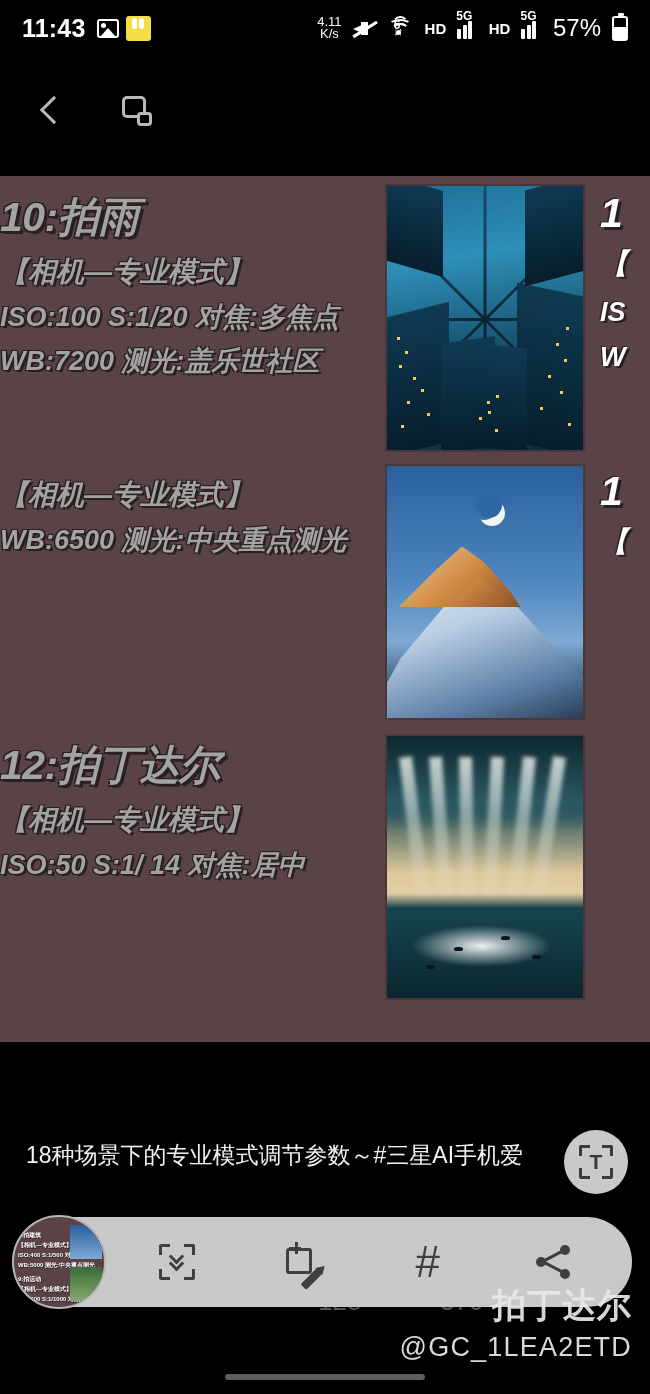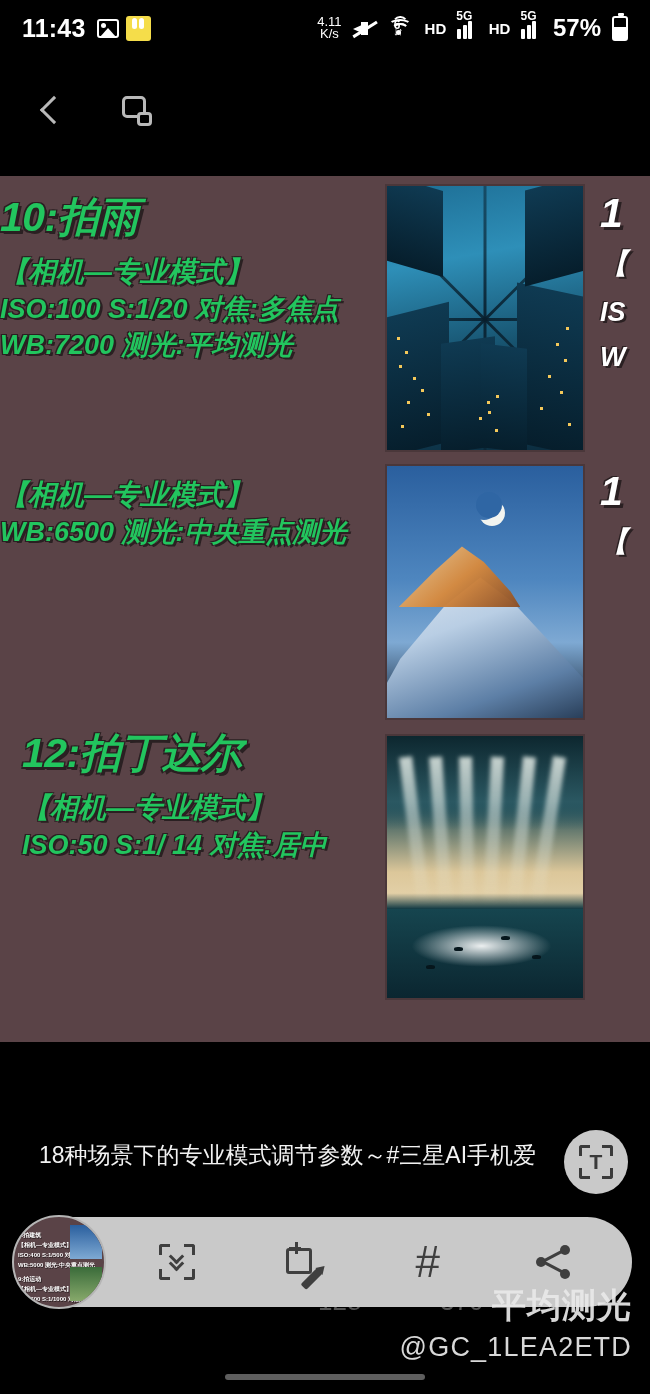--- a/index.html
+++ b/index.html
@@ -38,21 +38,21 @@
   .ic-wifi .dot { position:absolute; width:5px; height:5px; background:#fff; border-radius:50%;
     left:9px; top:12px; border:none; transform:none; }
   .wifi-6 { position:absolute; right:-3px; top:-2px; font-size:12px; font-weight:700; }
   .wifi-ar { position:absolute; right:-4px; bottom:-1px; font-size:11px; letter-spacing:-1px; }
   .txt-hd { font-size:15px; font-weight:700; }
   .sig { position:relative; display:flex; align-items:flex-end; gap:1.5px; height:21px; }
   .sig i { display:block; width:4px; background:#fff; border-radius:1px; }
   .sig i:nth-child(1){height:6px;} .sig i:nth-child(2){height:10px;}
   .sig i:nth-child(3){height:14px;} .sig i:nth-child(4){height:18px;}
   .sig .g5 { position:absolute; left:-1px; top:-9px; font-size:12px; font-weight:700; }
-  .sb-batt-txt { font-size:24px; font-weight:700; }
+  .sb-batt-txt { font-size:24px; font-weight:400; }
   .ic-batt { width:16px; height:25px; border:2.2px solid #fff; border-radius:3px; position:relative;
     display:flex; align-items:flex-end; }
   .ic-batt:before { content:""; position:absolute; top:-5px; left:4px; width:6px; height:3px;
     background:#fff; border-radius:1px; }
   .ic-batt i { display:block; width:100%; height:57%; background:#fff; }
 
   
   .navbar { position:absolute; left:0; top:56px; width:650px; height:108px; display:flex;
     align-items:center; gap:20px; padding-left:18px; }
   .nav-btn { width:66px; height:66px; display:flex; align-items:center; justify-content:center;
@@ -63,26 +63,26 @@
   .pip .big { position:absolute; left:0; top:0; width:24px; height:22px; border:3px solid #b9b9b9;
     border-radius:5px; }
   .pip .small { position:absolute; right:0; bottom:-2px; width:15px; height:14px; border:3px solid #b9b9b9;
     border-radius:4px; background:#000; }
 
   
   .viewer { position:absolute; left:0; top:176px; width:650px; height:866px; background:#5a4347;
     overflow:hidden; }
   .poster { position:absolute; left:-52px; top:0; width:754px; height:866px; background:#5a4347; }
   .card { position:absolute; left:0; width:754px; height:auto; }
-  .card-text { position:absolute; left:52px; width:400px; color:#22c55e; }
+  .card-text { position:absolute; left:52px; width:400px; color:#a3a3a3; }
   .ct-title { font-size:41px; font-weight:800; font-style:italic; letter-spacing:-.5px; white-space:nowrap;
     text-shadow:3px 3px 0 #2a2022, -1.5px -1.5px 0 #2a2022, 1.5px -1.5px 0 #2a2022, -1.5px 1.5px 0 #2a2022; }
   .ct-sub { font-size:28px; font-weight:700; font-style:italic; white-space:nowrap; margin-top:8px;
     text-shadow:2.4px 2.4px 0 #2a2022, -1.2px -1.2px 0 #2a2022, 1.2px -1.2px 0 #2a2022, -1.2px 1.2px 0 #2a2022; }
-  .ct-row { font-size:27px; font-weight:700; font-style:italic; white-space:nowrap; margin-top:0;
+  .ct-row { font-size:27px; font-weight:700; font-style:italic; white-space:nowrap; margin-top:8px;
     text-shadow:2.4px 2.4px 0 #2a2022, -1.2px -1.2px 0 #2a2022, 1.2px -1.2px 0 #2a2022, -1.2px 1.2px 0 #2a2022; }
   .card-photo { position:absolute; left:437px; width:200px; border:2px solid #4a373a; }
   .edge-col { position:absolute; left:652px; width:120px; color:#fff; }
   .ec-title { font-size:41px; font-weight:800; font-style:italic;
     text-shadow:3px 3px 0 #2a2022, -1.5px -1.5px 0 #2a2022; }
   .ec-sub { font-size:28px; font-weight:700; font-style:italic; margin-top:8px;
     text-shadow:2.4px 2.4px 0 #2a2022, -1.2px -1.2px 0 #2a2022; }
   .ec-row { font-size:27px; font-weight:700; font-style:italic; margin-top:14px;
     text-shadow:2.4px 2.4px 0 #2a2022, -1.2px -1.2px 0 #2a2022; }
 
@@ -110,21 +110,21 @@
   .ph-tyn .ray { position:absolute; top:8%; width:13px; height:56%;
     background:linear-gradient(180deg,rgba(236,244,238,.82),rgba(236,244,238,0)); filter:blur(2px);
     transform-origin:50% 0; }
   .ph-tyn .sea { position:absolute; left:0; bottom:0; width:100%; height:34%;
     background:linear-gradient(180deg,#16454f,#0b2630); }
   .ph-tyn .glint { position:absolute; left:12%; bottom:12%; width:72%; height:16%; border-radius:50%;
     background:radial-gradient(ellipse at center,rgba(255,255,255,.92),rgba(255,255,255,0) 70%); }
   .ph-tyn .boat { position:absolute; width:9px; height:4px; background:#06161c; border-radius:40%; }
 
   
-  .caption { position:absolute; left:0; top:1135px; width:650px; padding:0 39px; color:#f2f2f2;
+  .caption { position:absolute; left:0; top:1135px; width:650px; padding:0 26px; color:#f2f2f2;
     font-size:23px; line-height:40px; white-space:nowrap; overflow:hidden; }
   .ocr-fab { position:absolute; right:22px; top:1130px; width:64px; height:64px; border-radius:50%;
     background:#c9c9c9; display:flex; align-items:center; justify-content:center; }
   .ocr-fab .bracket { position:relative; width:34px; height:34px; }
   .ocr-fab .bracket i { position:absolute; width:11px; height:11px; border:3px solid #3a3a3a; }
   .ocr-fab .bracket i:nth-child(1){ left:0; top:0; border-right:none; border-bottom:none; border-radius:3px 0 0 0;}
   .ocr-fab .bracket i:nth-child(2){ right:0; top:0; border-left:none; border-bottom:none; border-radius:0 3px 0 0;}
   .ocr-fab .bracket i:nth-child(3){ left:0; bottom:0; border-right:none; border-top:none; border-radius:0 0 0 3px;}
   .ocr-fab .bracket i:nth-child(4){ right:0; bottom:0; border-left:none; border-top:none; border-radius:0 0 3px 0;}
   .ocr-fab .tglyph { position:absolute; left:0; top:0; width:34px; height:34px; display:flex;
@@ -243,21 +243,21 @@
   </div>
 
   <div class="viewer">
     <div class="poster">
 
       <div class="card" style="top:0;">
         <div class="card-text" style="top:14px;">
           <div class="ct-title">10:拍雨</div>
           <div class="ct-sub">【相机—专业模式】</div>
           <div class="ct-row">ISO:100   S:1/20   对焦:多焦点</div>
-          <div class="ct-row">WB:7200   测光:平均测光</div>
+          <div class="ct-row">WB:7200   测光:盖乐世社区</div>
         </div>
         <div class="card-photo" style="top:8px; height:268px;">
           <div class="ph ph-rain">
             <div class="rib" style="transform:rotate(0deg)"></div>
             <div class="rib" style="transform:rotate(45deg)"></div>
             <div class="rib" style="transform:rotate(90deg)"></div>
             <div class="rib" style="transform:rotate(135deg)"></div>
             <div class="rib" style="transform:rotate(180deg)"></div>
             <div class="rib" style="transform:rotate(225deg)"></div>
             <div class="rib" style="transform:rotate(270deg)"></div>
@@ -300,21 +300,21 @@
         <div class="card-photo" style="top:8px; height:256px;">
           <div class="ph ph-snow">
             <div class="moon"></div>
             <div class="peak"></div>
             <div class="gold"></div>
           </div>
         </div>
       </div>
 
       <div class="card" style="top:550px;">
-        <div class="card-text" style="top:0;padding-left:22px;">
+        <div class="card-text" style="top:12px;">
           <div class="ct-title">12:拍丁达尔</div>
           <div class="ct-sub">【相机—专业模式】</div>
           <div class="ct-row">ISO:50     S:1/ 14    对焦:居中</div>
         </div>
         <div class="card-photo" style="top:8px; height:266px;">
           <div class="ph ph-tyn">
             <div class="cloud"></div>
             <div class="ray" style="left:12px; transform:rotate(-7deg)"></div>
             <div class="ray" style="left:42px; transform:rotate(-4deg)"></div>
             <div class="ray" style="left:72px; transform:rotate(-1deg)"></div>
@@ -402,16 +402,16 @@
           <b></b>
             <b></b>
             <b></b>
             <s></s>
             <s></s>
         </div>
       </div>
     </div>
   </div>
 
-  <div class="wm-cn">平均测光</div>
+  <div class="wm-cn">拍丁达尔</div>
   <div class="wm-id">@GC_1LEA2ETD</div>
   <div class="gesture"></div>
 </div>
 
 </body></html>

